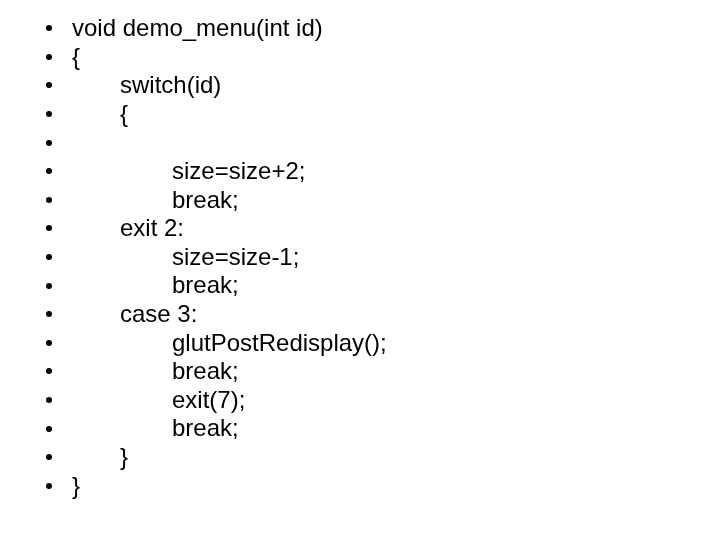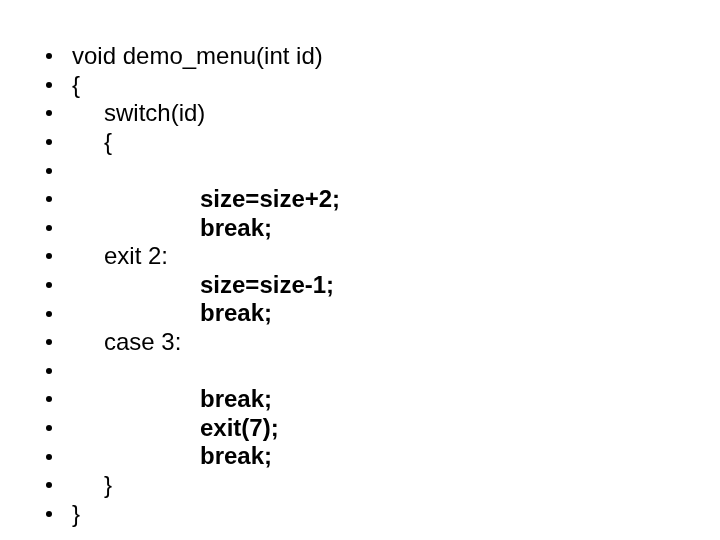--- a/index.html
+++ b/index.html
@@ -16,21 +16,20 @@
   .slide {
     position: relative;
     width: 720px;
     height: 540px;
     background: #ffffff;
     box-sizing: border-box;
     padding-top: 14px;
   }
   .code-list {
     position: relative;
-    margin-top: 28px;
   }
   .line {
     position: relative;
     height: 28.6px;
   }
   .bullet {
     position: absolute;
     left: 46px;
     top: calc(50% - 3px);
     width: 6px;
@@ -40,22 +39,22 @@
   }
   .text {
     position: absolute;
     top: 0;
     line-height: 28.6px;
     font-size: 24px;
     color: #000000;
     white-space: pre;
   }
   .line[data-indent="0"] .text { left: 72px; }
-  .line[data-indent="1"] .text { left: 104px; }
-  .line[data-indent="2"] .text { left: 200px; font-weight: bold; }
+  .line[data-indent="1"] .text { left: 120px; }
+  .line[data-indent="2"] .text { left: 172px; }
 </style>
 </head>
 <body>
 
 <div class="slide">
   <div class="code-list">
 
     <div class="line" data-indent="0">
       <span class="bullet"></span>
       <span class="text">void demo_menu(int id)</span>
@@ -105,20 +104,21 @@
       <span class="text">break;</span>
     </div>
 
     <div class="line" data-indent="1">
       <span class="bullet"></span>
       <span class="text">case 3:</span>
     </div>
 
     <div class="line" data-indent="2">
       <span class="bullet"></span>
+      <span class="text">glutPostRedisplay();</span>
     </div>
 
     <div class="line" data-indent="2">
       <span class="bullet"></span>
       <span class="text">break;</span>
     </div>
 
 
     <div class="line" data-indent="2">
       <span class="bullet"></span>

